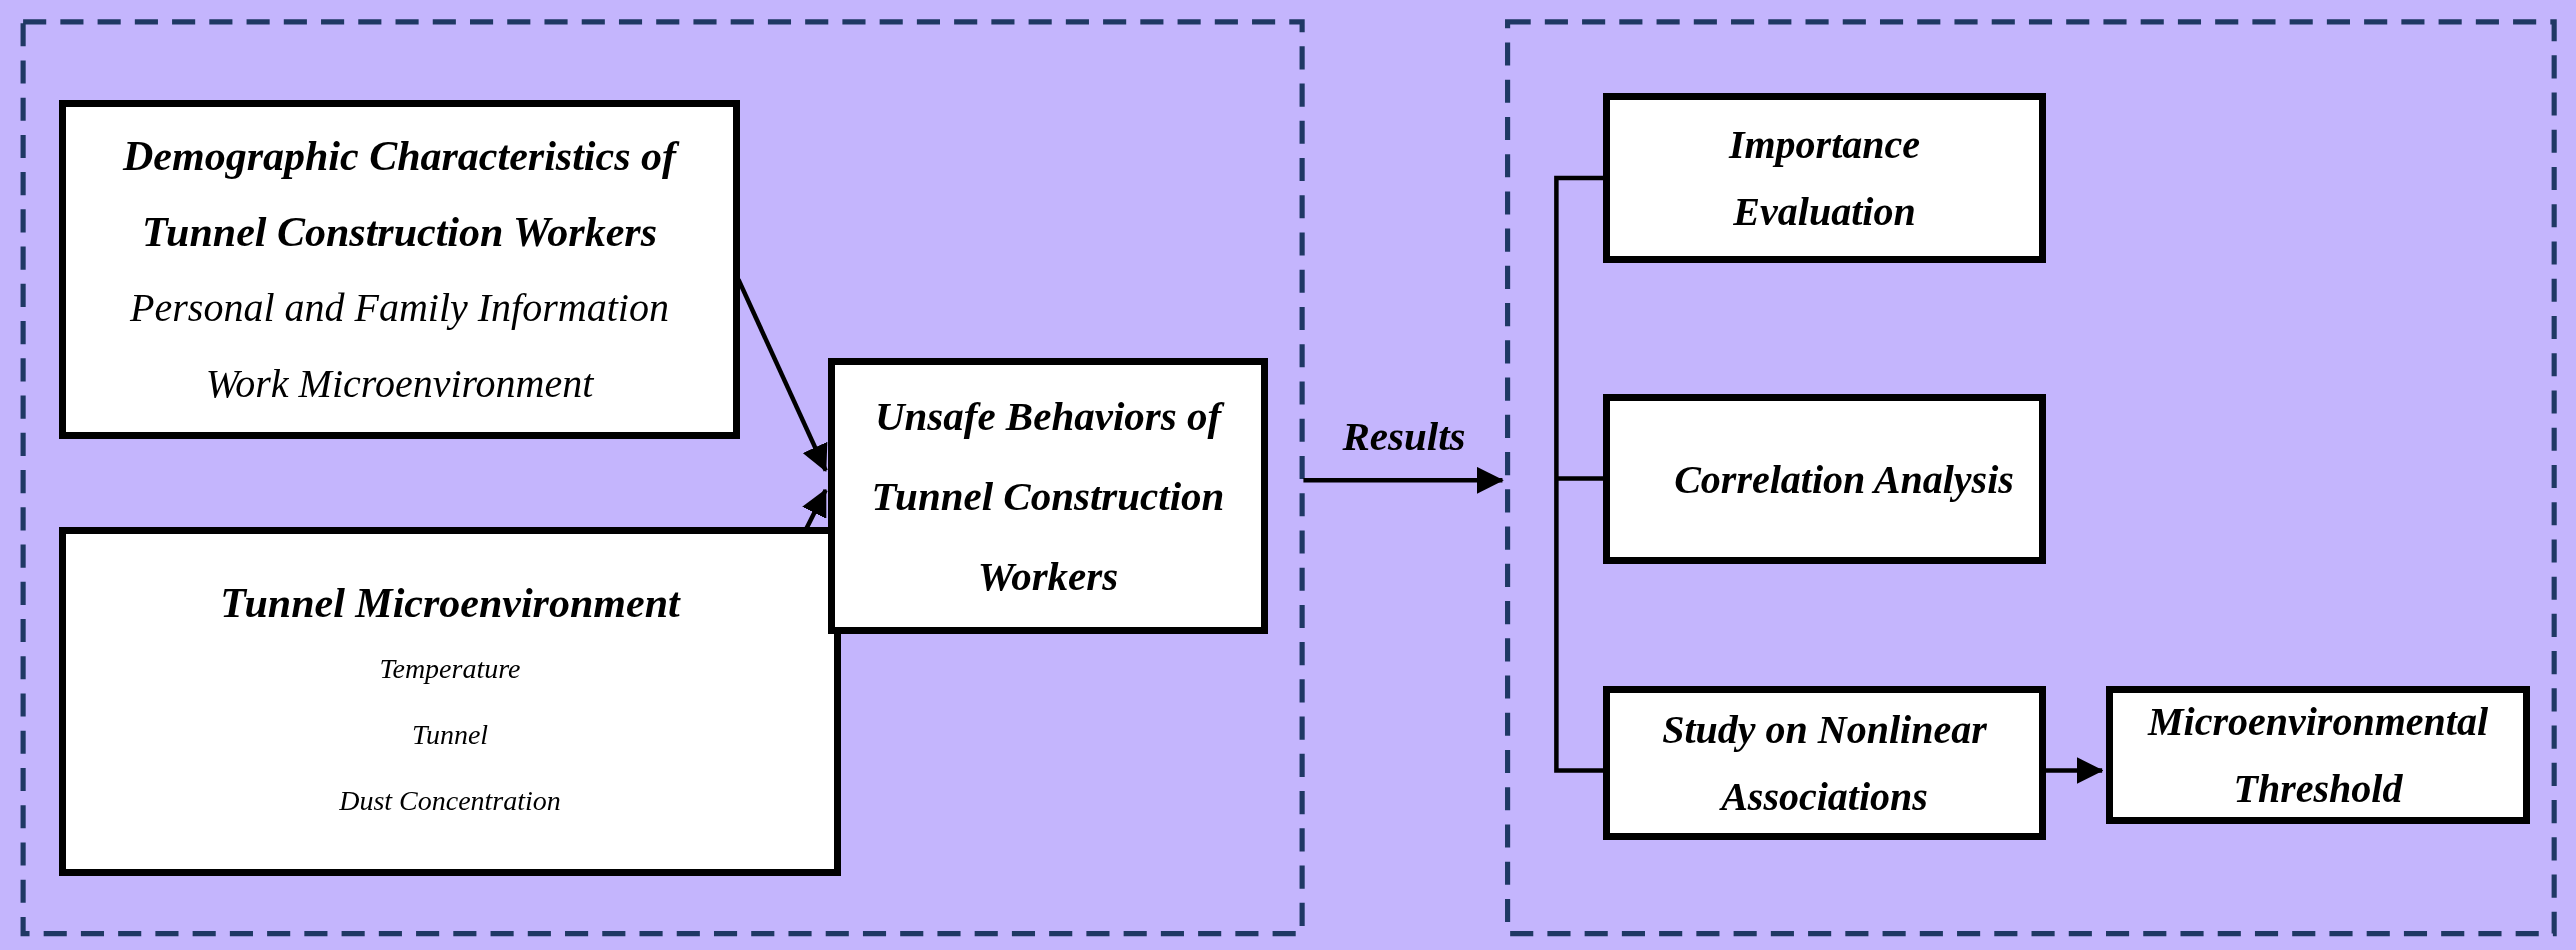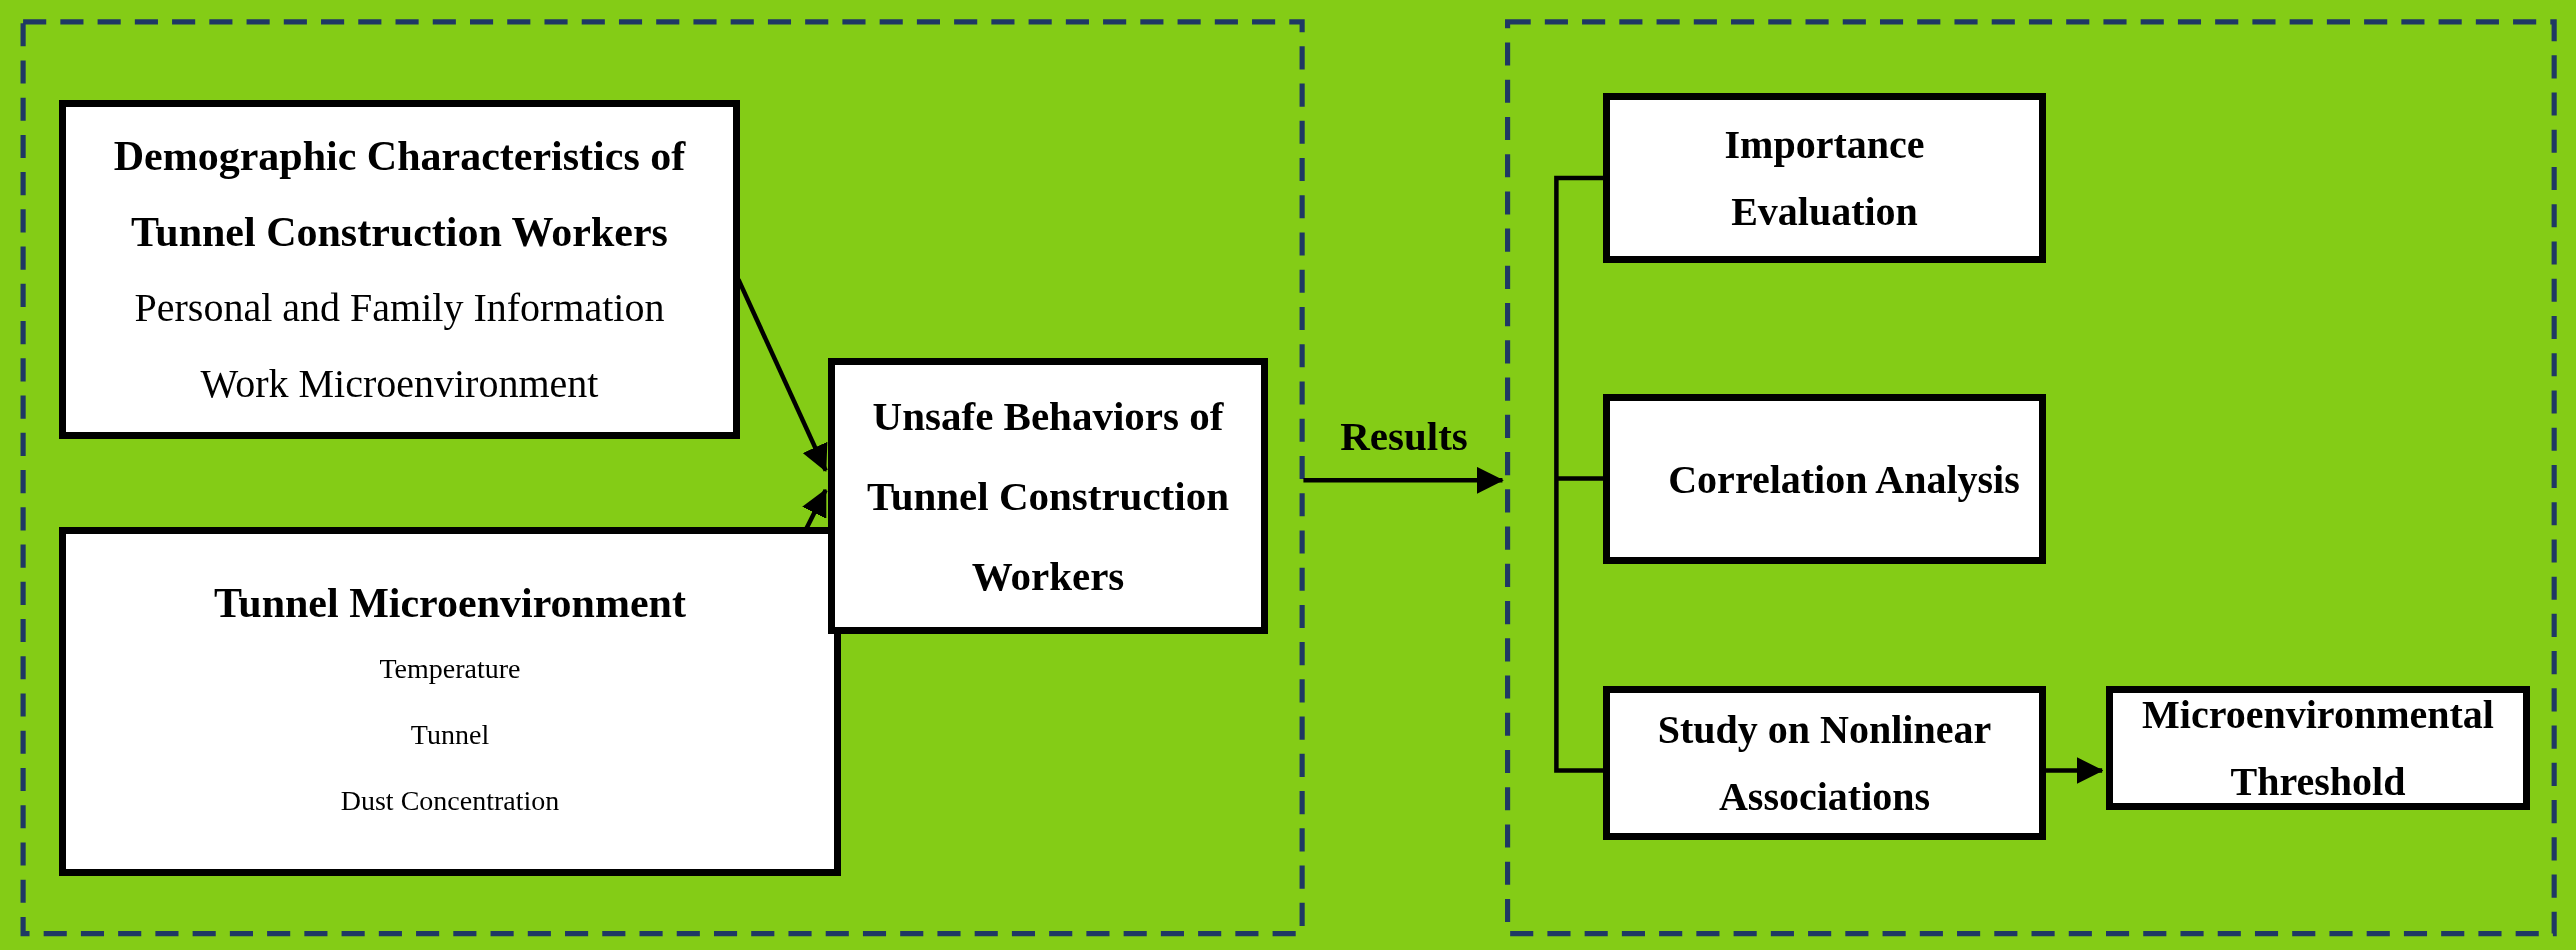--- a/index.html
+++ b/index.html
@@ -1,22 +1,23 @@
 <!DOCTYPE html>
 <html style="font-size:10.3px"><head>
 <meta charset="utf-8">
 <style>
   html,body{margin:0;padding:0;background:#FFFFFF;}
   .canvas{
     position:relative;
     width:2576px;height:951px;
-    background:#84cc16;
+    background:#c4b5fd;
     font-family:"Liberation Serif", serif;
     color:#000000;
     overflow:hidden;
+    font-style:italic;
   }
   .connector-layer{position:absolute;left:0;top:0;z-index:1;}
   .box{
     position:absolute;z-index:2;box-sizing:border-box;
     background:#FFFFFF;border:7px solid #000000;
     display:flex;flex-direction:column;justify-content:center;align-items:center;
     text-align:center;
   }
   .line{width:100%;}
   .b{font-weight:bold;}
@@ -31,21 +32,21 @@
   .unsafe-box .line{font-size:41px;line-height:80px;}
   
   .results-label{
     position:absolute;left:1302px;top:412px;width:204px;height:49px;
     z-index:2;font-size:41px;font-weight:bold;text-align:center;line-height:49px;
   }
   
   .importance-box{left:1603px;top:93px;width:443px;height:170px;}
   .correlation-box{left:1603px;top:394px;width:443px;height:170px;padding-left:39px;}
   .nonlinear-box{left:1603px;top:686px;width:443px;height:154px;}
-  .threshold-box{left:2106px;top:686px;width:424px;height:124px;}
+  .threshold-box{left:2106px;top:686px;width:424px;height:138px;}
   .importance-box .line,.correlation-box .line,.nonlinear-box .line,.threshold-box .line{
     font-size:40px;line-height:67px;font-weight:bold;white-space:nowrap;
   }
 </style>
 </head>
 <body>
 
 <div class="canvas">
 
   <svg class="connector-layer" width="2576" height="951" viewBox="0 0 4012 1481">

